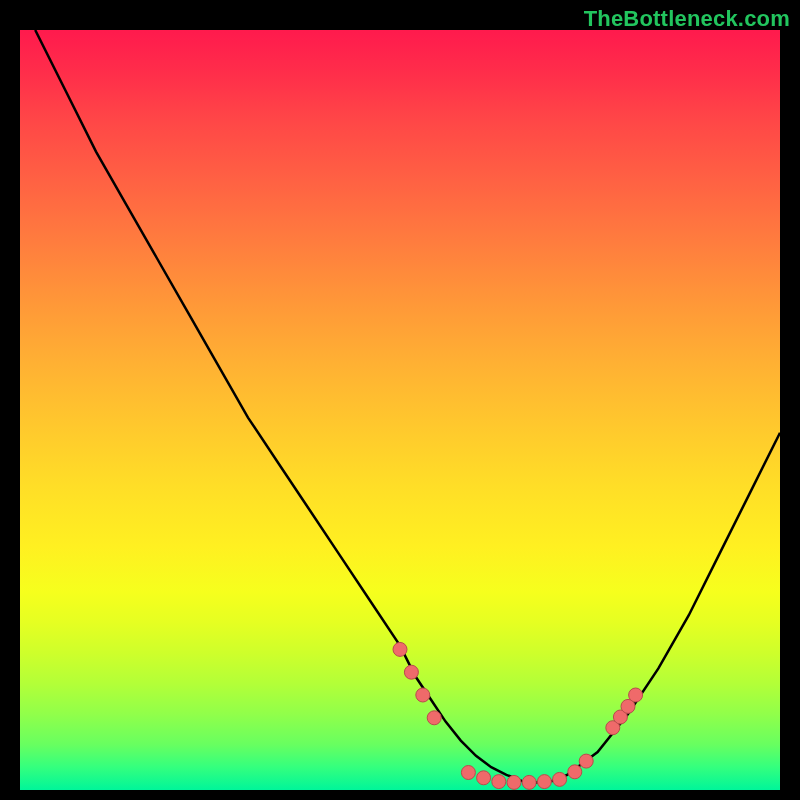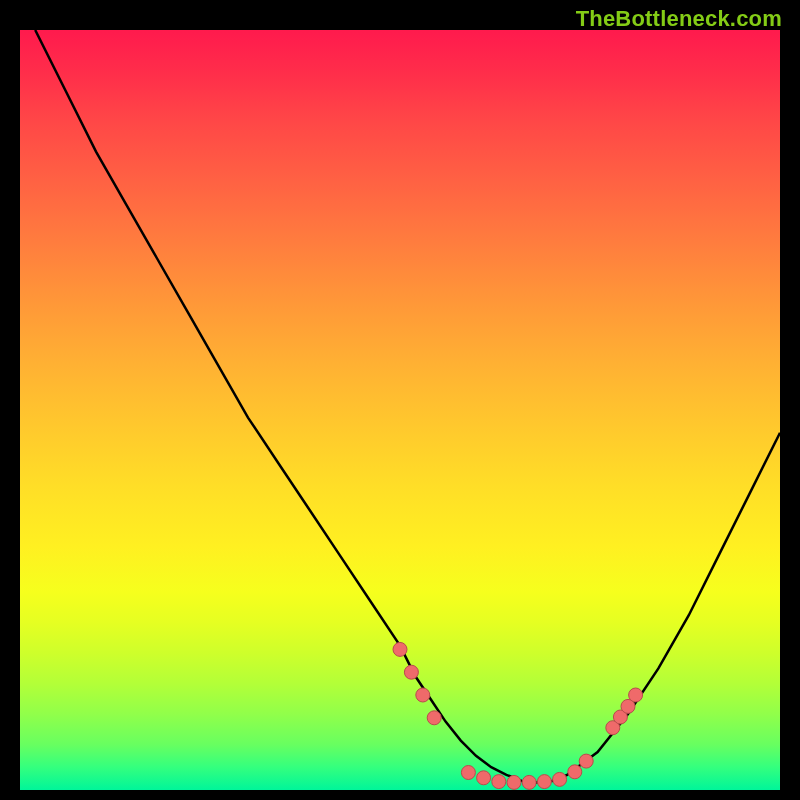--- a/index.html
+++ b/index.html
@@ -6,25 +6,25 @@
   html, body { width: 800px; height: 800px; overflow: hidden; background: #000; }
   .frame {
     position: relative;
     width: 800px;
     height: 800px;
     background: #000;
   }
   .watermark {
     position: absolute;
     top: 6px;
-    right: 18px;
+    right: 10px;
     font-family: Arial, Helvetica, sans-serif;
     font-size: 22px;
     font-weight: bold;
-    color: #84cc16;
+    color: #22c55e;
     letter-spacing: 0.2px;
     z-index: 10;
   }
   .plot {
     position: absolute;
     left: 20px;
     top: 30px;
     width: 760px;
     height: 760px;
   }

